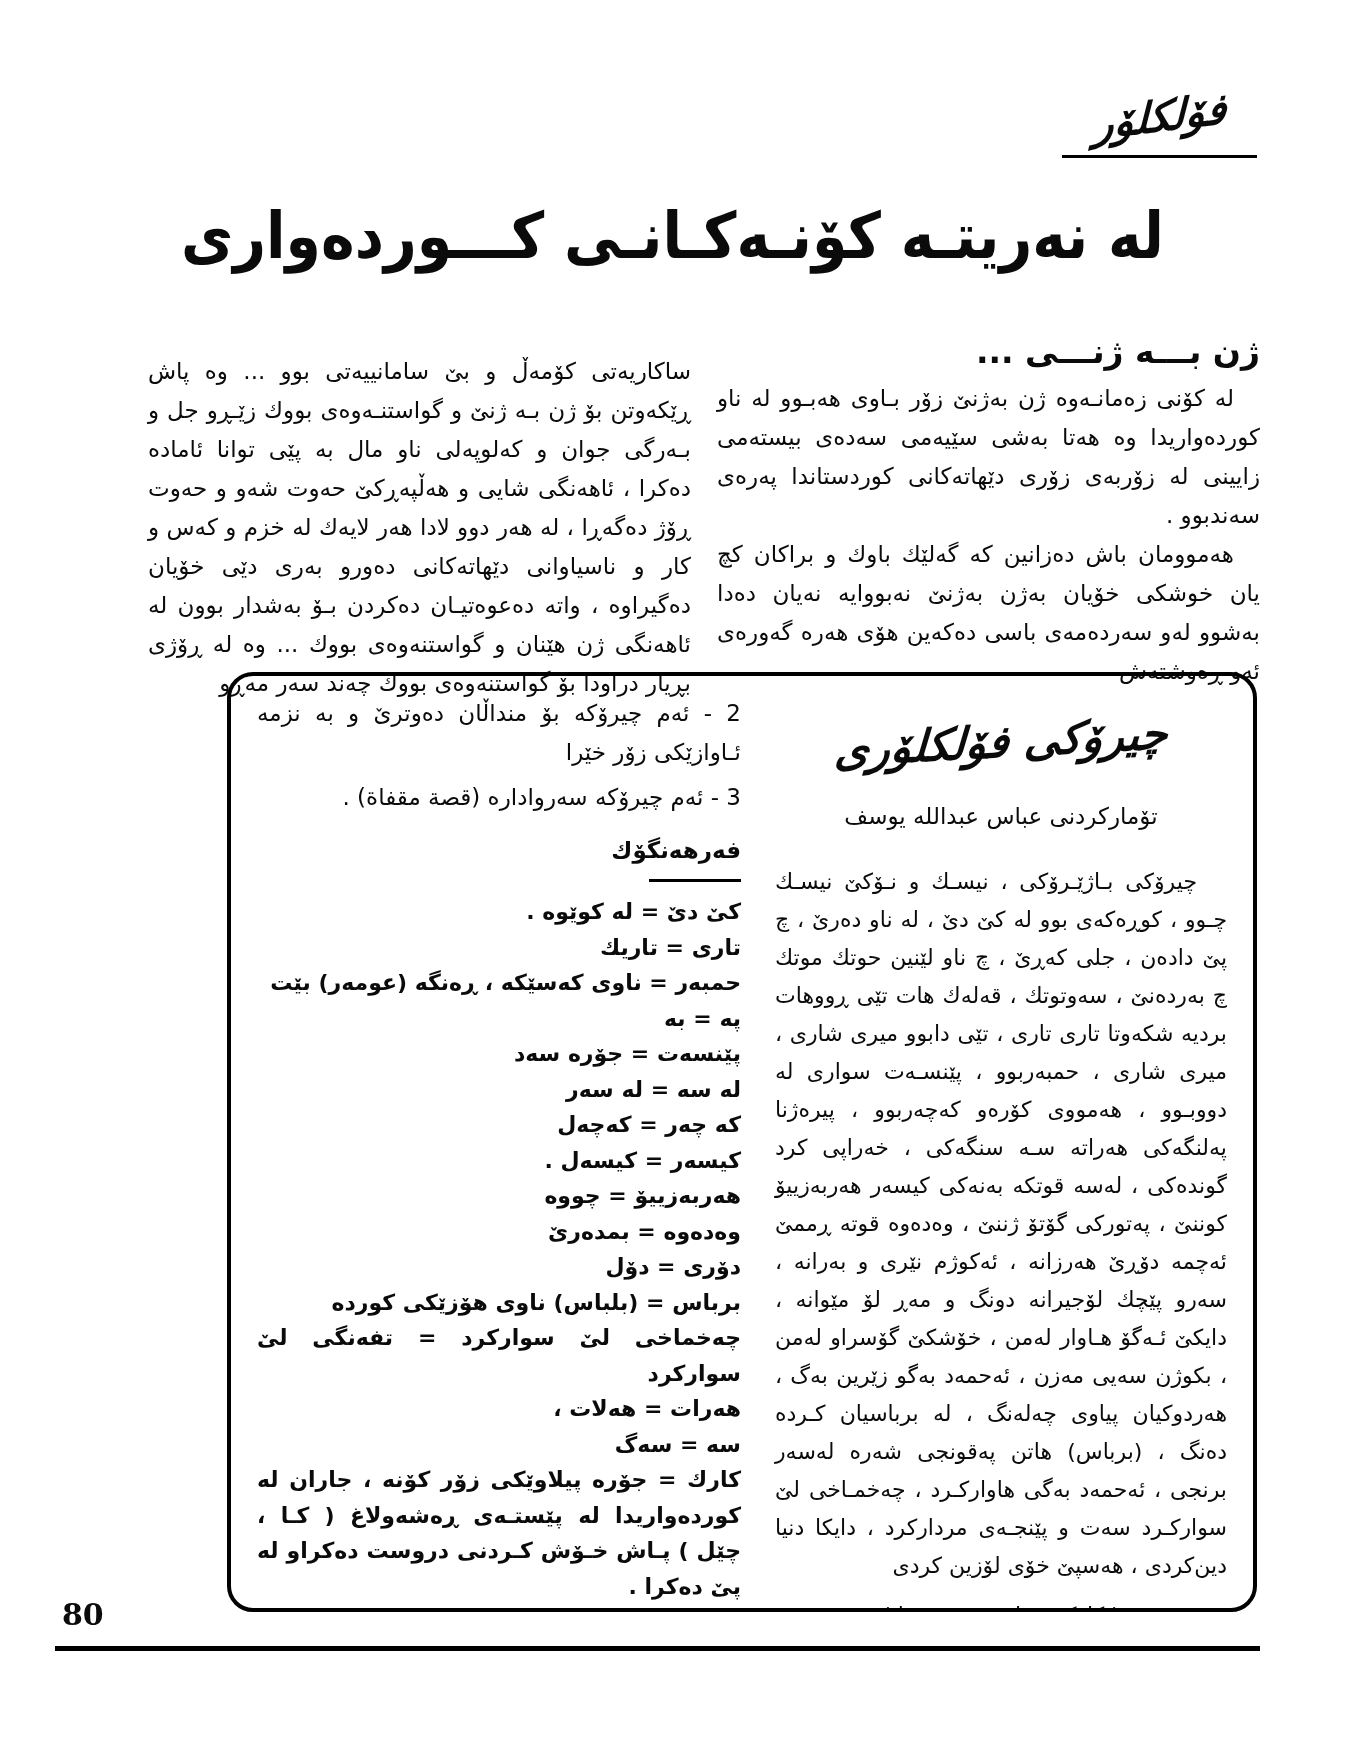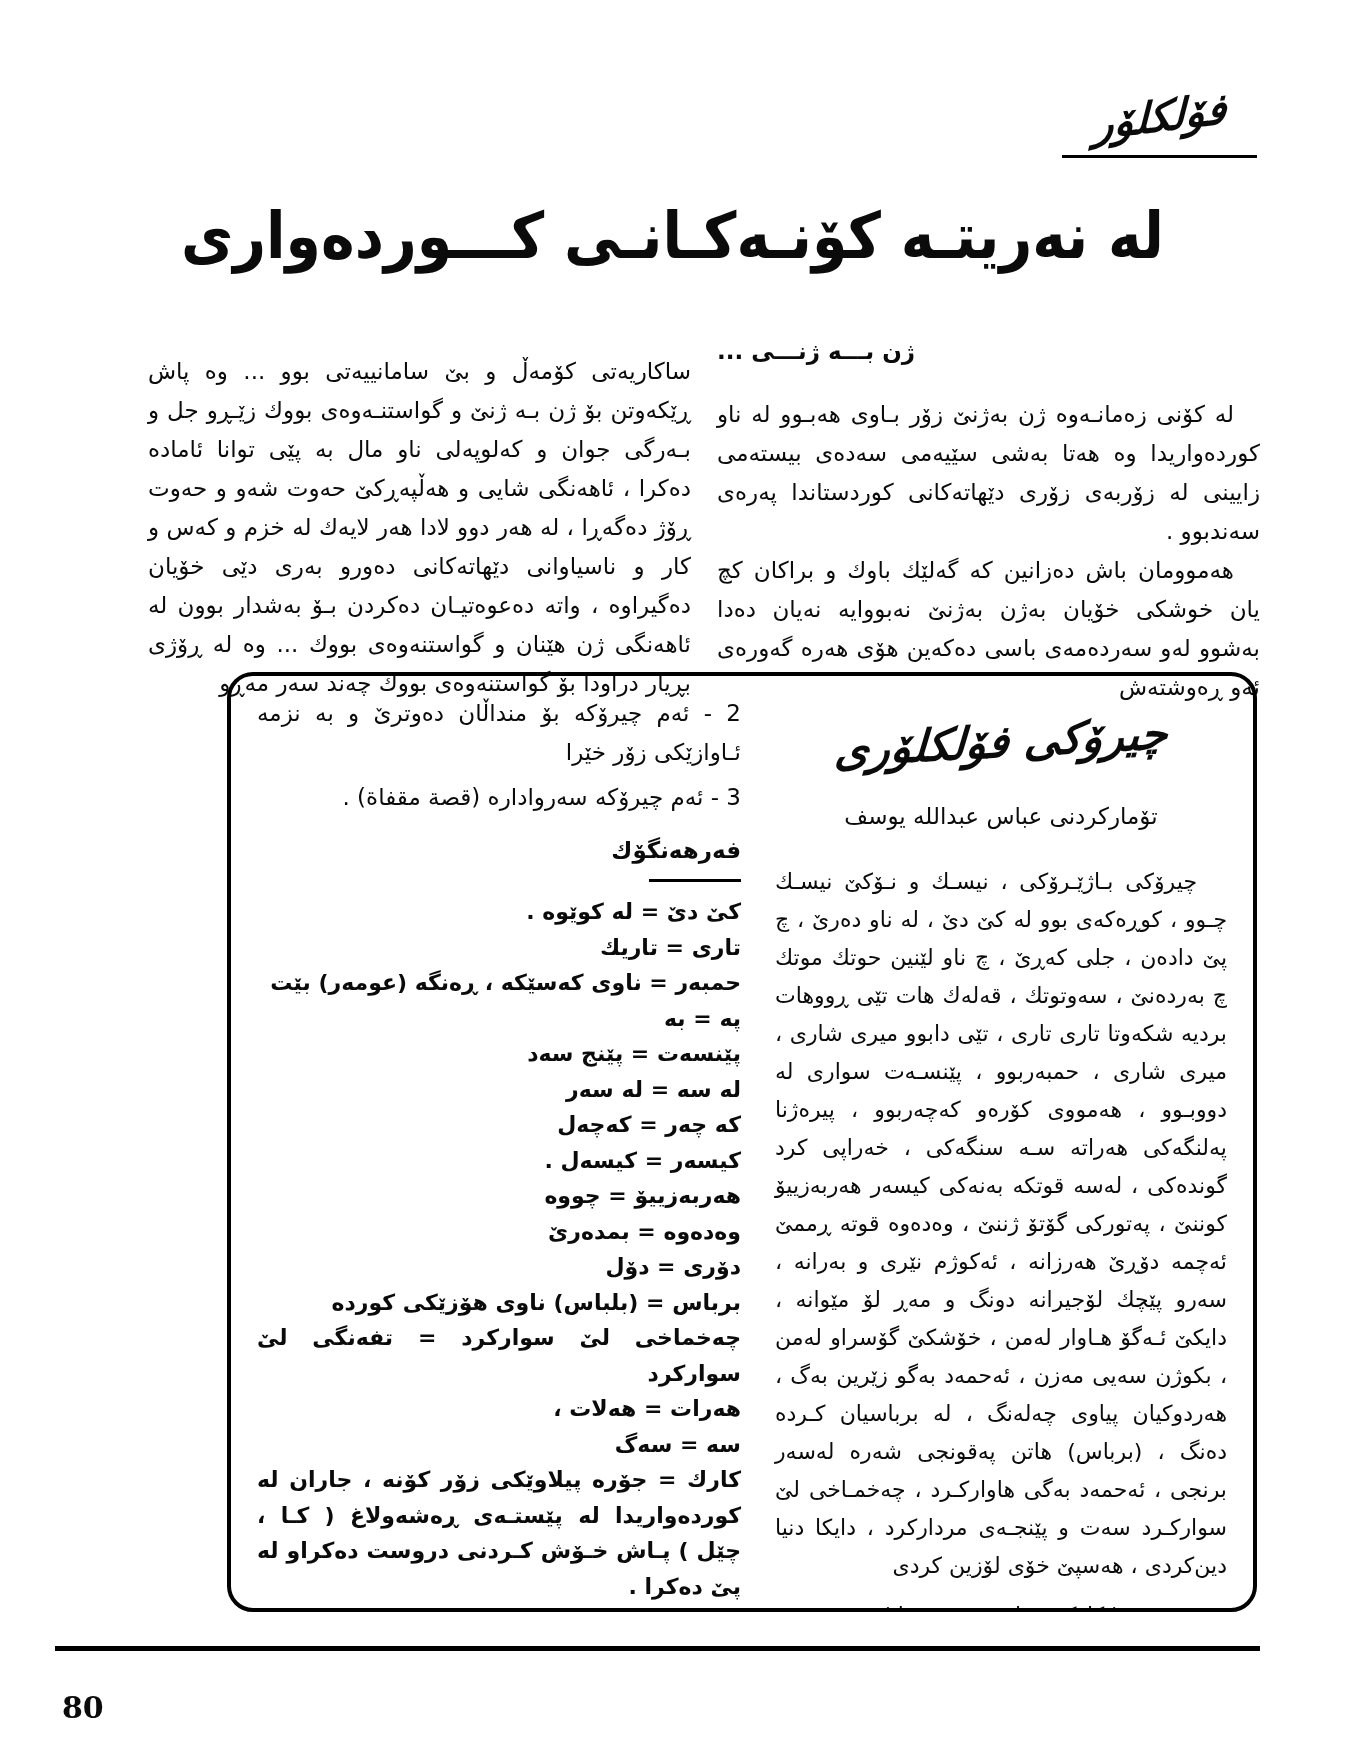--- a/index.html
+++ b/index.html
@@ -27,21 +27,21 @@
     position:absolute;top:196px;right:85px;left:85px;margin:0;
     text-align:center;font-size:57px;font-weight:bold;line-height:1.25;
     transform:scaleY(1.12);transform-origin:top center;white-space:nowrap;
   }
   
   .article{
     position:absolute;top:328px;right:85px;width:1112px;
     display:flex;gap:26px;align-items:flex-start;
   }
   .article .col{width:543px;font-size:23px;line-height:39px;text-align:justify;}
-  .col-primary h2{margin:4px 0 24px;text-align:left;font-size:23px;font-weight:bold;}
+  .col-primary h2{margin:4px 0 8px;text-align:right;font-size:33px;font-weight:bold;}
   .col-primary p,.col-secondary p{margin:0;text-indent:26px;}
   .col-secondary{padding-top:24px;}
   .col-secondary p{text-indent:0;}
   
   .story-box{
     position:absolute;top:672px;right:88px;width:1030px;height:940px;
     box-sizing:border-box;border:4px solid #000;border-radius:26px;
     padding:18px 26px;display:flex;gap:34px;overflow:hidden;
   }
   .story-side{width:452px;}
@@ -53,21 +53,21 @@
   .story-body{margin:34px 0 12px;font-size:22px;line-height:38px;text-align:justify;text-indent:30px;}
   .story-closing{margin-top:4px;text-align:center;font-size:22px;line-height:38px;}
   .glossary-side{flex:1;min-width:0;}
   .note{font-size:23px;line-height:39px;font-weight:normal;text-align:justify;margin-bottom:6px;}
   .glossary-heading{font-size:23px;font-weight:bold;margin-top:20px;}
   .glossary-divider{width:92px;height:3px;background:#000;margin:16px 0 12px;}
   .glossary-entry{font-size:22px;line-height:35.5px;font-weight:bold;text-align:justify;}
   
   .bottom-rule{position:absolute;top:1646px;right:85px;width:1205px;height:5px;background:#000;}
   .page-number{
-    position:absolute;top:1690px;left:62px;
+    position:absolute;top:1597px;left:62px;
     font-family:"DejaVu Serif", serif;font-size:30px;font-weight:bold;direction:ltr;
   }
 </style>
 </head>
 <body>
 
 <div class="page">
 
   <div class="corner-mark">
     <span class="word">فۆلکلۆر</span>
@@ -98,21 +98,21 @@
 
     <div class="glossary-side">
       <div class="note">2 - ئەم چیرۆکە بۆ منداڵان دەوترێ و بە نزمە ئـاوازێکی زۆر خێرا</div>
       <div class="note">3 - ئەم چیرۆکە سەروادارە (قصة مقفاة) .</div>
       <div class="glossary-heading">فەرهەنگۆك</div>
       <div class="glossary-divider"></div>
       <div class="glossary-entry">کێ دێ = لە کوێوە .</div>
       <div class="glossary-entry">تاری = تاریك</div>
       <div class="glossary-entry">حمبەر = ناوی کەسێکە ، ڕەنگە (عومەر) بێت</div>
       <div class="glossary-entry">پە = بە</div>
-      <div class="glossary-entry">پێنسەت = پێنج سەد</div>
+      <div class="glossary-entry">پێنسەت = جۆرە سەد</div>
       <div class="glossary-entry">لە سە = لە سەر</div>
       <div class="glossary-entry">کە چەر = کەچەل</div>
       <div class="glossary-entry">کیسەر = کیسەل .</div>
       <div class="glossary-entry">هەربەزییۆ = چووە</div>
       <div class="glossary-entry">وەدەوە = بمدەرێ</div>
       <div class="glossary-entry">دۆری = دۆل</div>
       <div class="glossary-entry">برباس = (بلباس) ناوی هۆزێکی کوردە</div>
       <div class="glossary-entry">چەخماخی لێ سوارکرد = تفەنگی لێ سوارکرد</div>
       <div class="glossary-entry">هەرات = هەلات ،</div>
       <div class="glossary-entry">سە = سەگ</div>

